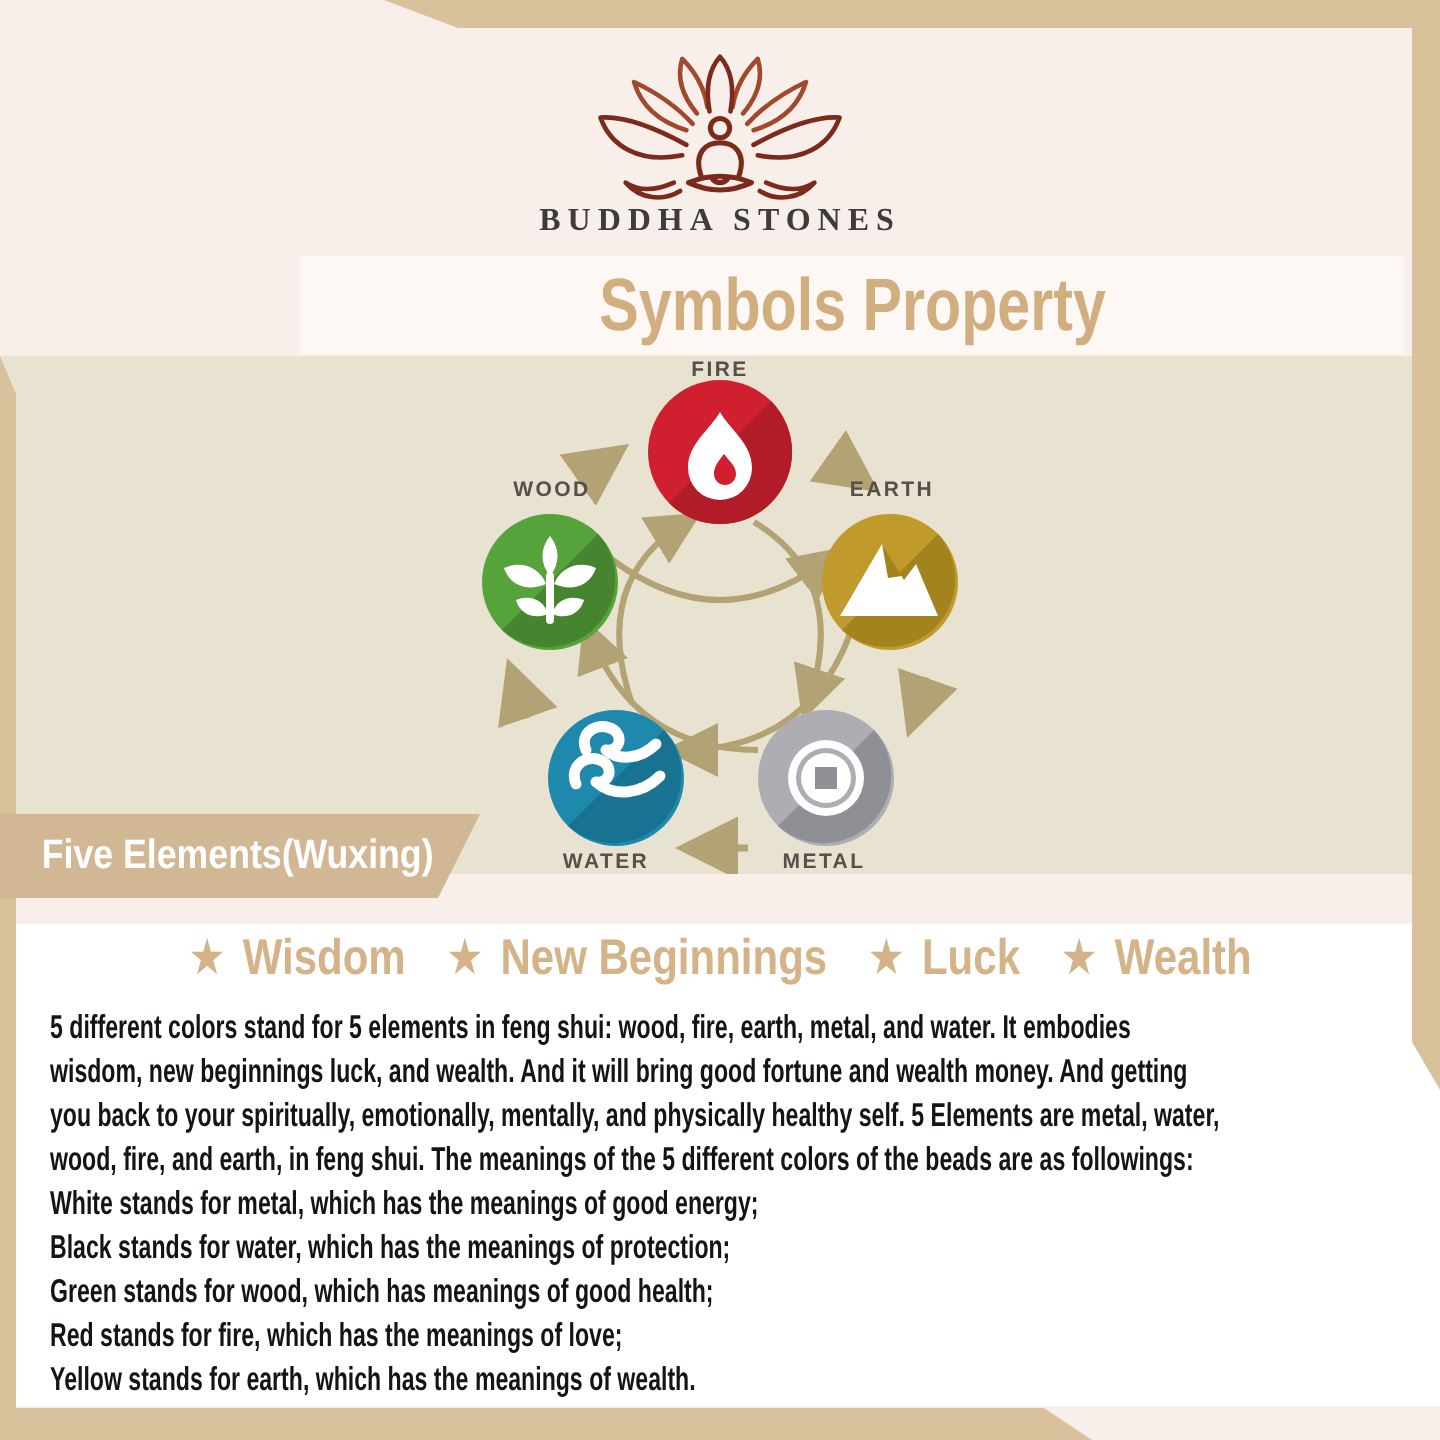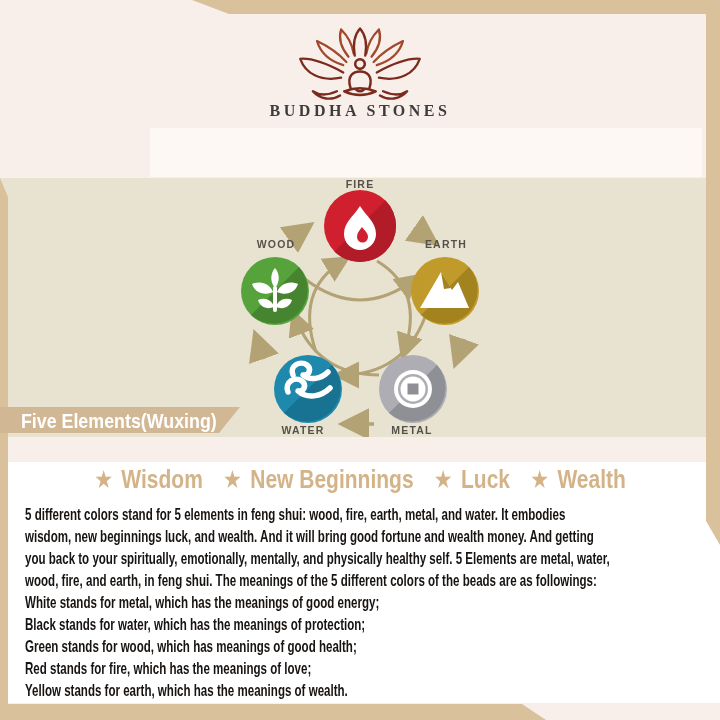--- a/index.html
+++ b/index.html
@@ -33,23 +33,23 @@
     transform:scaleX(.8);white-space:nowrap;
   }
   
   .diagram{position:absolute;left:0;top:178px;width:720px;height:259px;}
   .diag-label{
     fill:#55514a;font-family:"Liberation Sans",sans-serif;
     font-size:10.5px;font-weight:600;letter-spacing:1.2px;
   }
   
   .banner{
-    position:absolute;left:0;top:407px;width:240px;height:26px;background:#d2b795;
+    position:absolute;left:0;top:407px;width:240px;height:42px;background:#d2b795;
     clip-path:polygon(0 0,100% 0,calc(100% - 21px) 100%,0 100%);
-    display:flex;align-items:flex-end;
+    display:flex;align-items:center;
   }
   .banner-text{
     color:#ffffff;font-size:20.5px;font-weight:bold;padding-left:24px;
     transform:scaleX(.87);transform-origin:left center;white-space:nowrap;
   }
   
   .features{
     position:absolute;left:0;right:0;top:458px;height:42px;
     display:flex;align-items:center;justify-content:center;gap:24px;
     color:#d3b387;transform:scaleX(.84);
@@ -97,20 +97,23 @@
       <g stroke-width="2.4" stroke="#7b2a1c">
         <circle cx="0" cy="-9" r="4.6"></circle>
         <path d="M -9,14 C -13,2 -6,-2 0,-2 C 6,-2 13,2 9,14"></path>
         <path d="M -15,17 Q 0,11 15,17 Q 0,24 -15,17"></path>
         <path d="M -3.5,15.5 Q 0,18.5 3.5,15.5"></path>
       </g>
     </g>
   </svg>
   <div class="brand">BUDDHA STONES</div>
 
+  <div class="title-wrap">
+    <div class="title-text">Symbols Property</div>
+  </div>
 
   <svg class="diagram" viewBox="0 0 720 259">
     <defs>
       <marker id="ah" markerWidth="9" markerHeight="9" refX="6" refY="4.5" orient="auto">
         <path d="M0,0 L9,4.5 L0,9 Z" fill="#b3a273"></path>
       </marker>
     </defs>
 
     <g fill="none" stroke-width="3" marker-end="url(#ah)">
       <path d="M316,174 Q295,112 343,83" stroke="#b3a273"></path>

